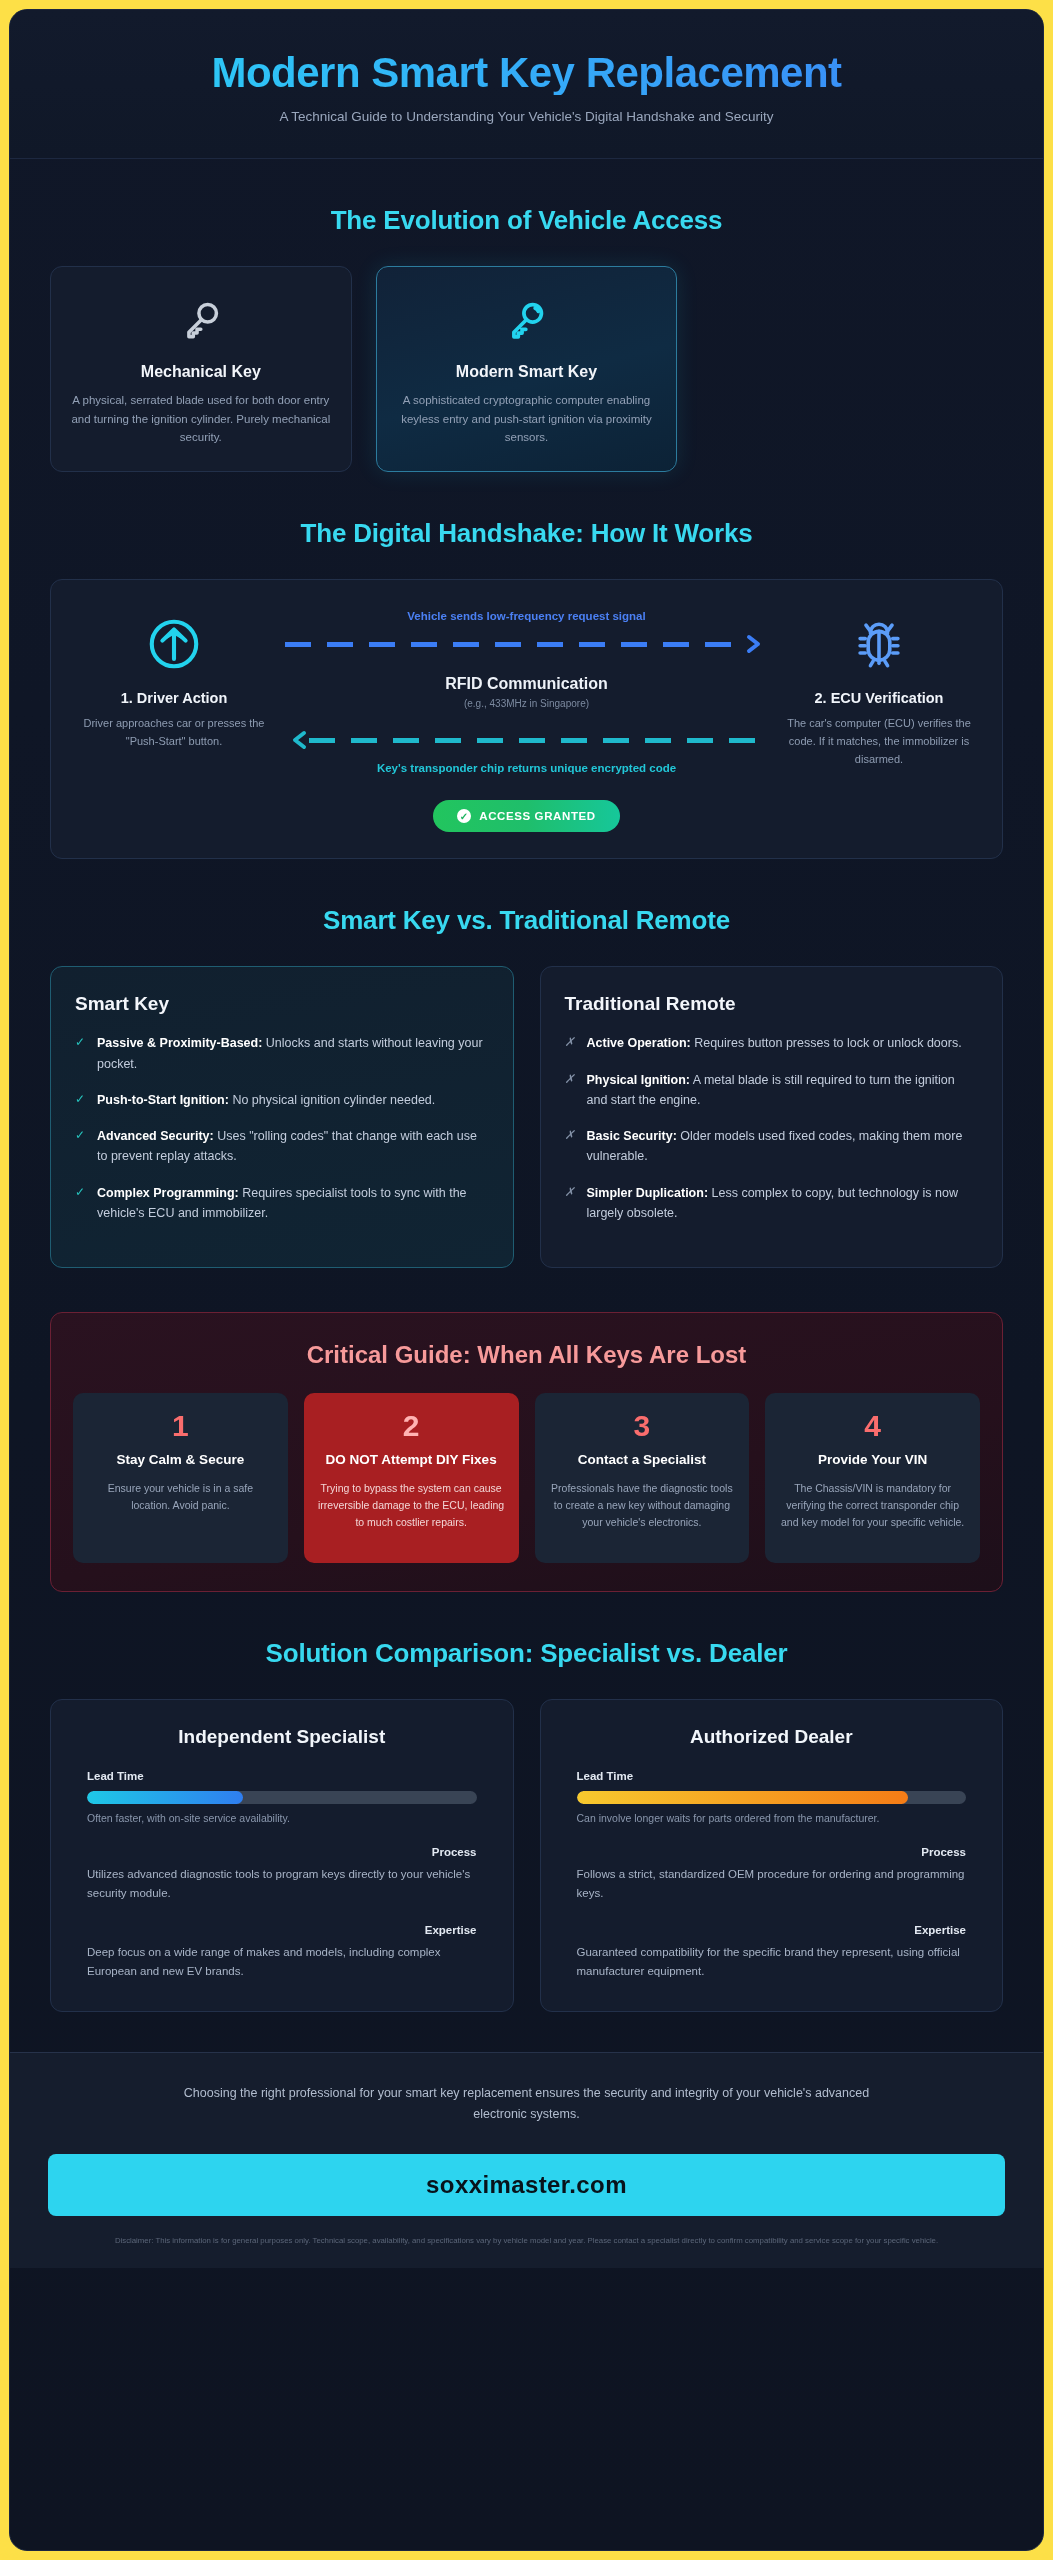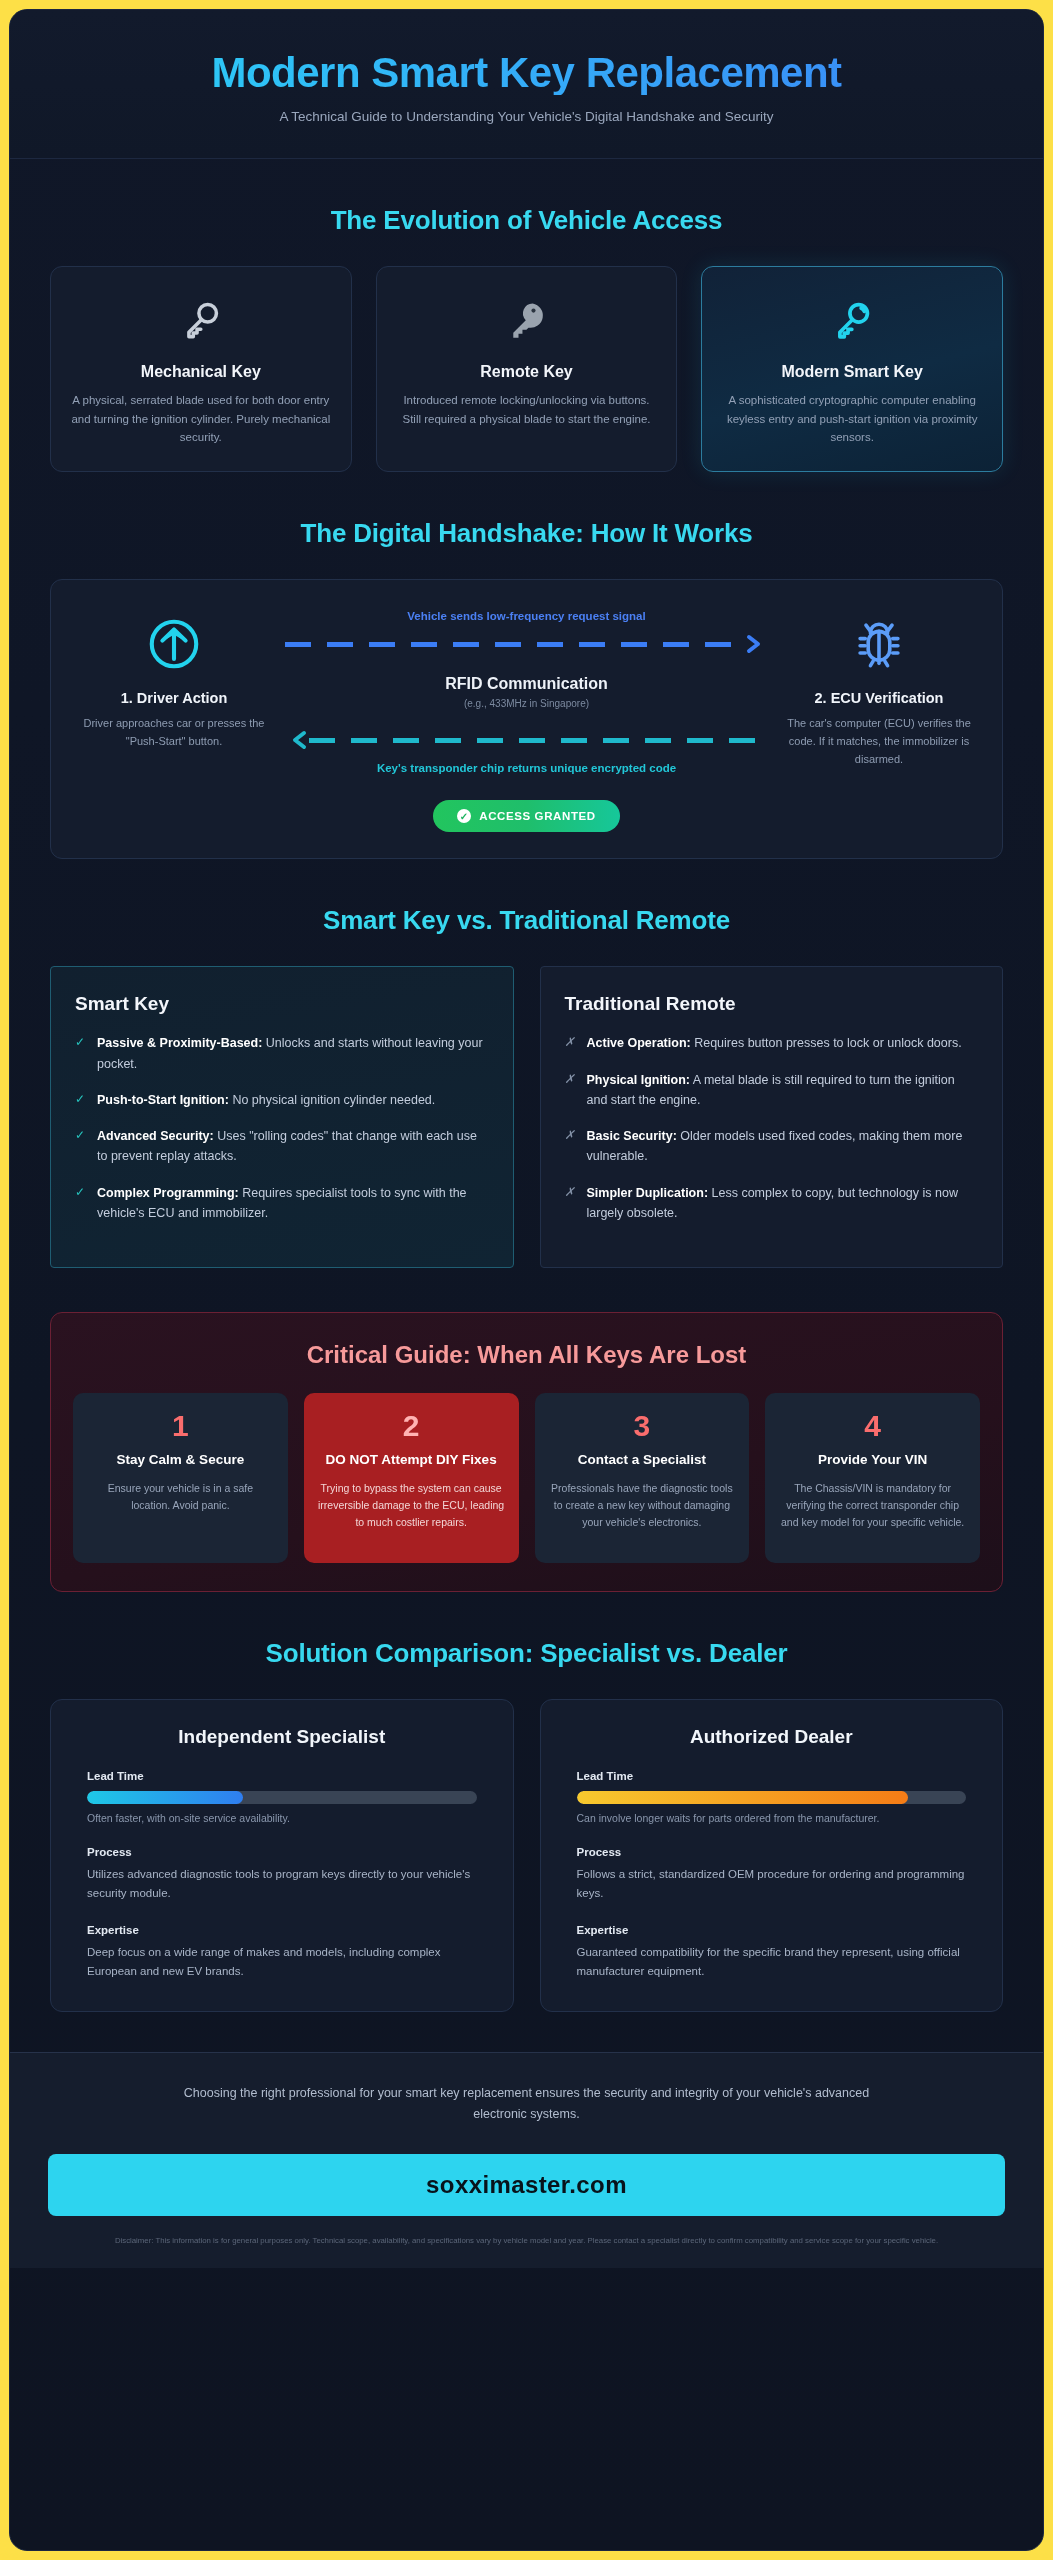--- a/index.html
+++ b/index.html
@@ -124,21 +124,21 @@
     padding: 9px 24px; border-radius: 999px;
   }
   .badge .chk {
     width:14px;height:14px;border-radius:50%;background:#fff;color:#1cb35f;
     font-size:10px;display:flex;align-items:center;justify-content:center;font-weight:700;
   }
 
   
   .vs-grid { display:grid; grid-template-columns: 1fr 1fr; gap: 26px; }
   .vs-card {
-    background:#141c2d; border:1px solid #22304a; border-radius:4px;
+    background:#141c2d; border:1px solid #22304a; border-radius:12px;
     padding: 26px 24px 28px;
   }
   .vs-card.smart { background: linear-gradient(170deg,#11202f 0%, #102433 100%); border:1px solid #1f5d72; }
   .vs-card h3 { font-size:19px; font-weight:700; color:#f3f6fb; margin-bottom:18px; }
   .vs-card ul { list-style:none; }
   .vs-card li {
     display:flex; gap:10px; margin-bottom: 16px;
     font-size:12.5px; line-height:1.62; color:#c3cddd;
   }
   .vs-card li .mk { flex:none; width:12px; font-size:12px; line-height:1.62; }
@@ -175,21 +175,21 @@
     padding: 26px 36px 30px;
   }
   .sol-card h3 { text-align:center; font-size:19px; font-weight:700; color:#f2f6fb; margin-bottom:22px; }
   .sol-key { font-size:11.5px; font-weight:700; color:#e3e9f2; margin-bottom:9px; }
   .bar-track { height:13px; border-radius:999px; background:#394455; overflow:hidden; }
   .bar-fill { height:100%; border-radius:999px; }
   .bar-fill.cool { background: linear-gradient(90deg,#1ec8e6 0%, #2f7ef0 100%); }
   .bar-fill.warm { background: linear-gradient(90deg,#f7c92e 0%, #f57c16 100%); }
   .sol-note { font-size:10.5px; color:#8a97ad; margin-top:8px; }
   .sol-block { margin-top:22px; }
-  .sol-block .sol-key { margin-bottom:7px; }
+  .sol-block .sol-key { margin-bottom:7px;text-align:right; }
   .sol-block p { font-size:11.5px; line-height:1.62; color:#a8b4c7; }
 
   
   .footer {
     margin-top: 40px;
     background:#151d2d;
     border-top:1px solid #26324a;
     padding: 30px 38px 20px;
     text-align:center;
   }
@@ -228,30 +228,20 @@
         <div class="evo-icon">
           <svg width="50" height="50" viewBox="0 0 24 24" fill="none" stroke="#c8cfda" stroke-width="1.7" stroke-linecap="round" stroke-linejoin="round">
             <circle cx="15.2" cy="8.3" r="4.2"></circle>
             <path d="M12.3 11.3 L6.2 17.4 L6.2 19.6 L8.3 19.6 L8.3 17.8 L10.1 17.8 L10.1 16.0 L11.9 16.0"></path>
           </svg>
         </div>
         <h3>Mechanical Key</h3>
         <p>A physical, serrated blade used for both door entry and turning the ignition cylinder. Purely mechanical security.</p>
       </div>
 
-      <div class="evo-card">
-        <div class="evo-icon">
-          <svg width="50" height="50" viewBox="0 0 24 24">
-            <path fill="#9aa3ae" d="M15.2 3.6a4.7 4.7 0 0 0-3.3 8.0L5.9 17.6v2.4h2.5v-1.9h1.9v-1.9h1.9l1.0-1.0a4.7 4.7 0 1 0 2.0-11.6z"></path>
-            <circle cx="15.6" cy="7.0" r="1.0" fill="#2b3440"></circle>
-          </svg>
-        </div>
-        <h3>Remote Key</h3>
-        <p>Introduced remote locking/unlocking via buttons. Still required a physical blade to start the engine.</p>
-      </div>
 
       <div class="evo-card featured">
         <div class="evo-icon">
           <svg width="50" height="50" viewBox="0 0 24 24" fill="none" stroke="#22d3ee" stroke-width="1.8" stroke-linecap="round" stroke-linejoin="round">
             <circle cx="15.2" cy="8.3" r="4.2"></circle>
             <path d="M12.3 11.3 L6.2 17.4 L6.2 19.6 L8.3 19.6 L8.3 17.8 L10.1 17.8 L10.1 16.0 L11.9 16.0"></path>
             <path d="M16.4 5.9a2.6 2.6 0 0 1 1.5 1.5"></path>
           </svg>
         </div>
         <h3>Modern Smart Key</h3>

